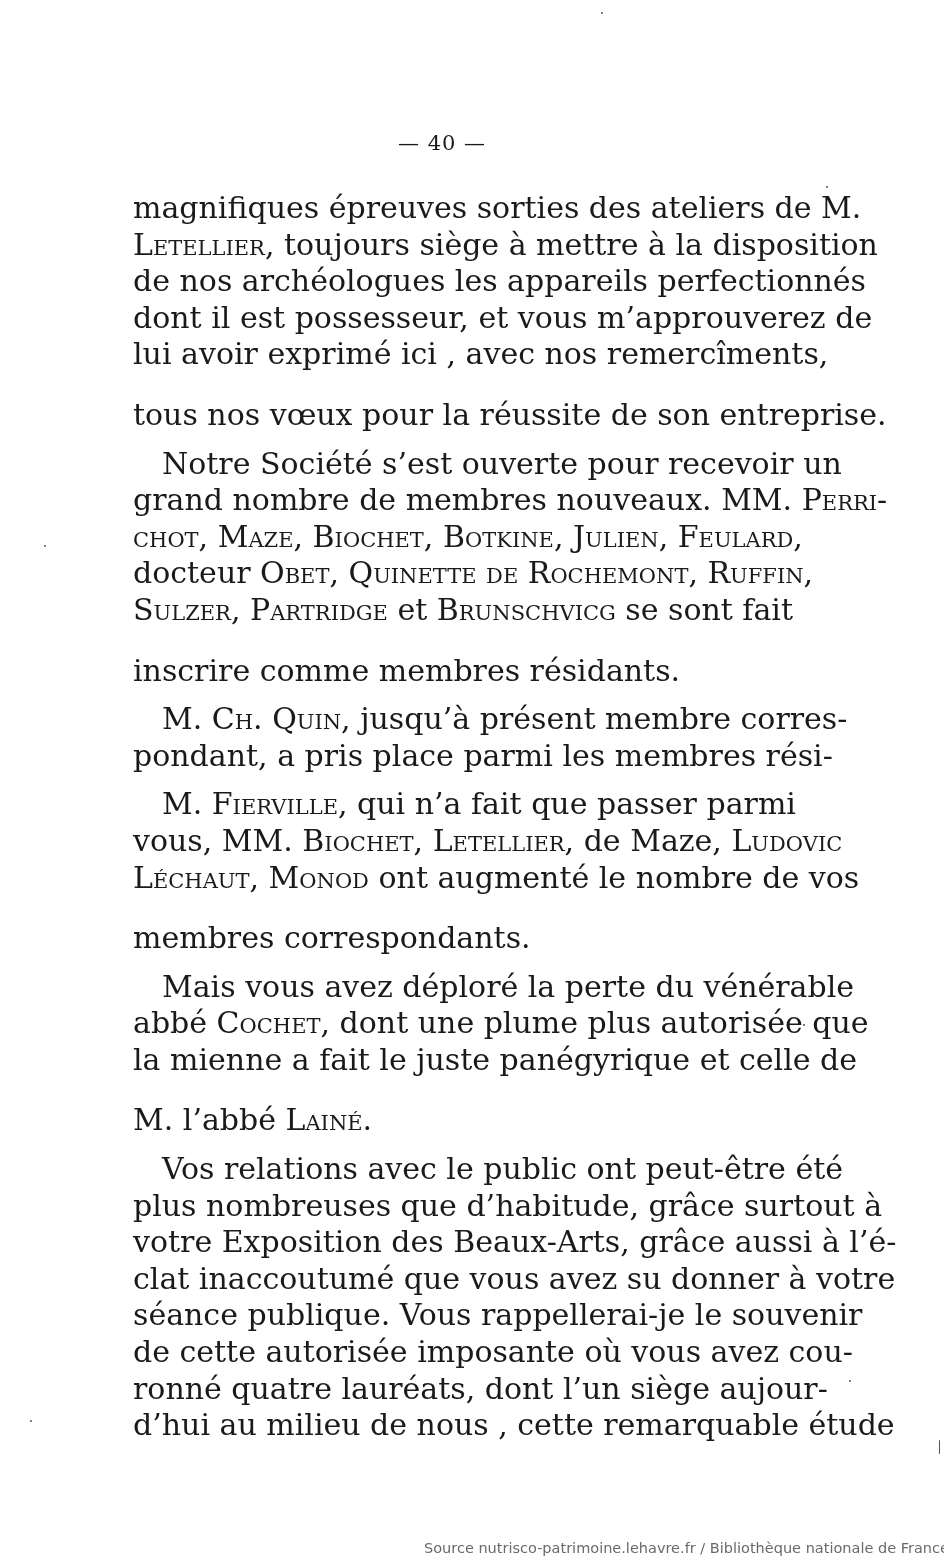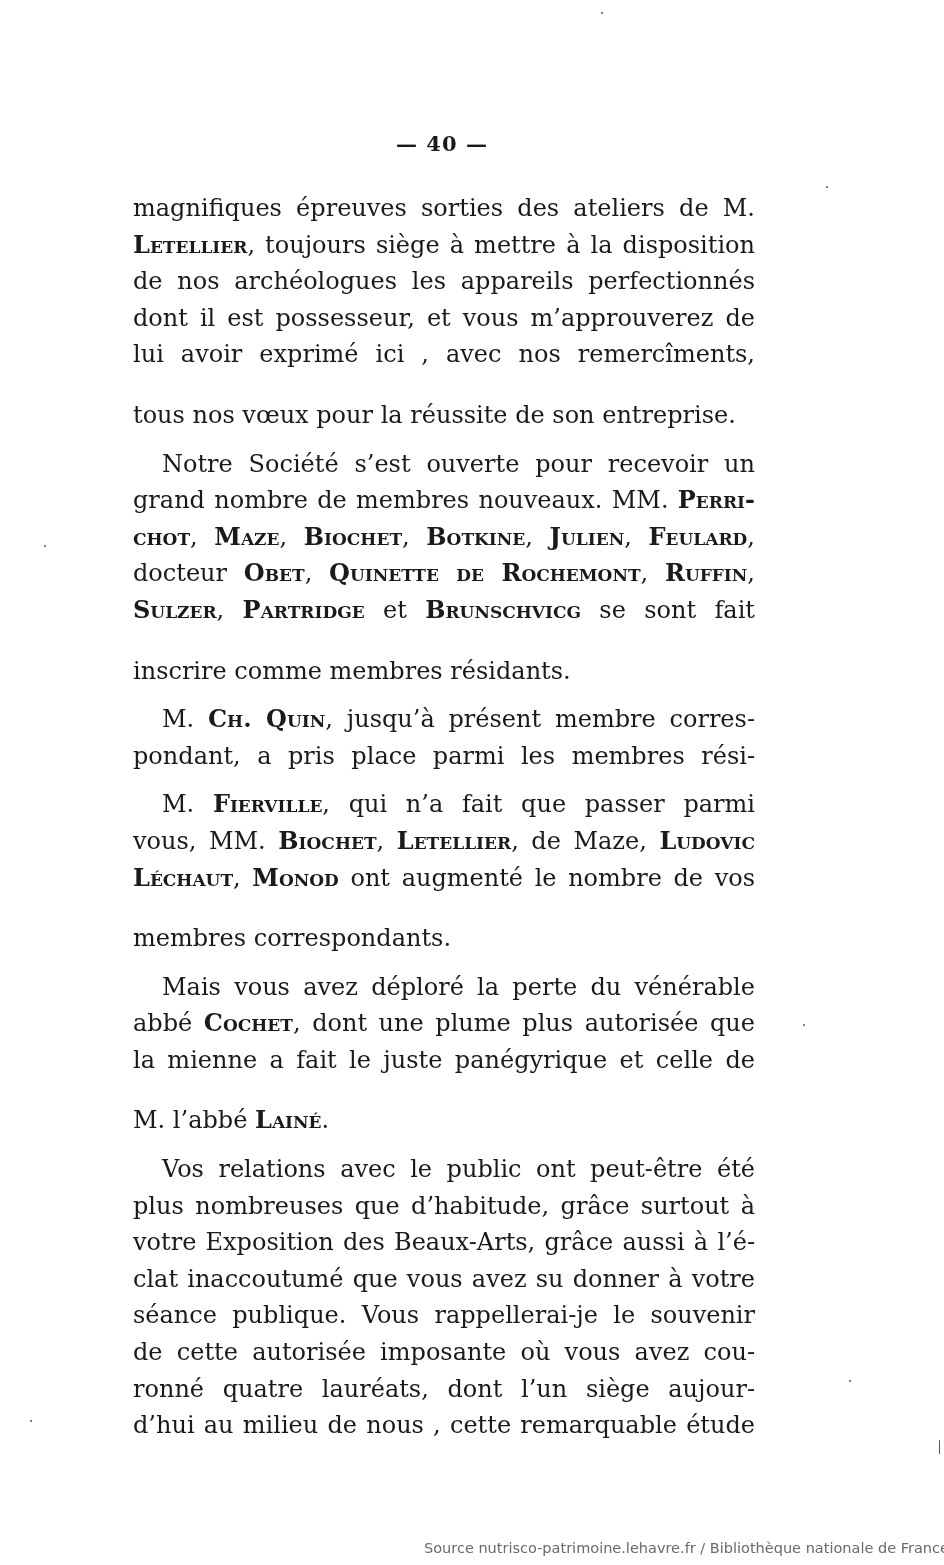--- a/index.html
+++ b/index.html
@@ -2,31 +2,31 @@
 <html><head>
 <meta charset="utf-8">
 <style>
   html, body { margin: 0; padding: 0; }
   body {
     width: 944px; height: 1565px; background: #ffffff; position: relative; overflow: hidden;
     font-family: "DejaVu Serif", "Liberation Serif", serif; color: #1a1a1a;
   }
   .page-number {
     position: absolute; top: 131px; left: 0; width: 884px; text-align: center;
-    font-size: 21px; letter-spacing: 1px; font-weight: bold;
+    font-size: 21px; letter-spacing: 1px;
   }
   .body-text {
     position: absolute; left: 133px; width: 622px; top: 190px;
-    font-size: 24px; line-height: 36.6px; text-align: justify;
+    font-size: 30px; line-height: 36.6px; text-align: justify;
   }
   .body-text p { margin: 0 0 12px 0; }
   .line { display: block; text-align: justify; text-align-last: justify; white-space: nowrap; }
   .line.last { text-align-last: left; margin-top: 24px; }
   .indent { padding-left: 29px; }
-  .sc { font-variant: small-caps; font-weight: bold; }
+  .sc { font-variant: small-caps; }
   .footer {
     position: absolute; top: 1540px; left: 424px;
     font-family: "DejaVu Sans", "Liberation Sans", sans-serif; font-size: 14.5px; color: #6a6a6a;
     white-space: nowrap;
   }
   .speck { position: absolute; width: 2px; height: 2px; background: #555; border-radius: 1px; }
 </style>
 </head>
 <body>
 

